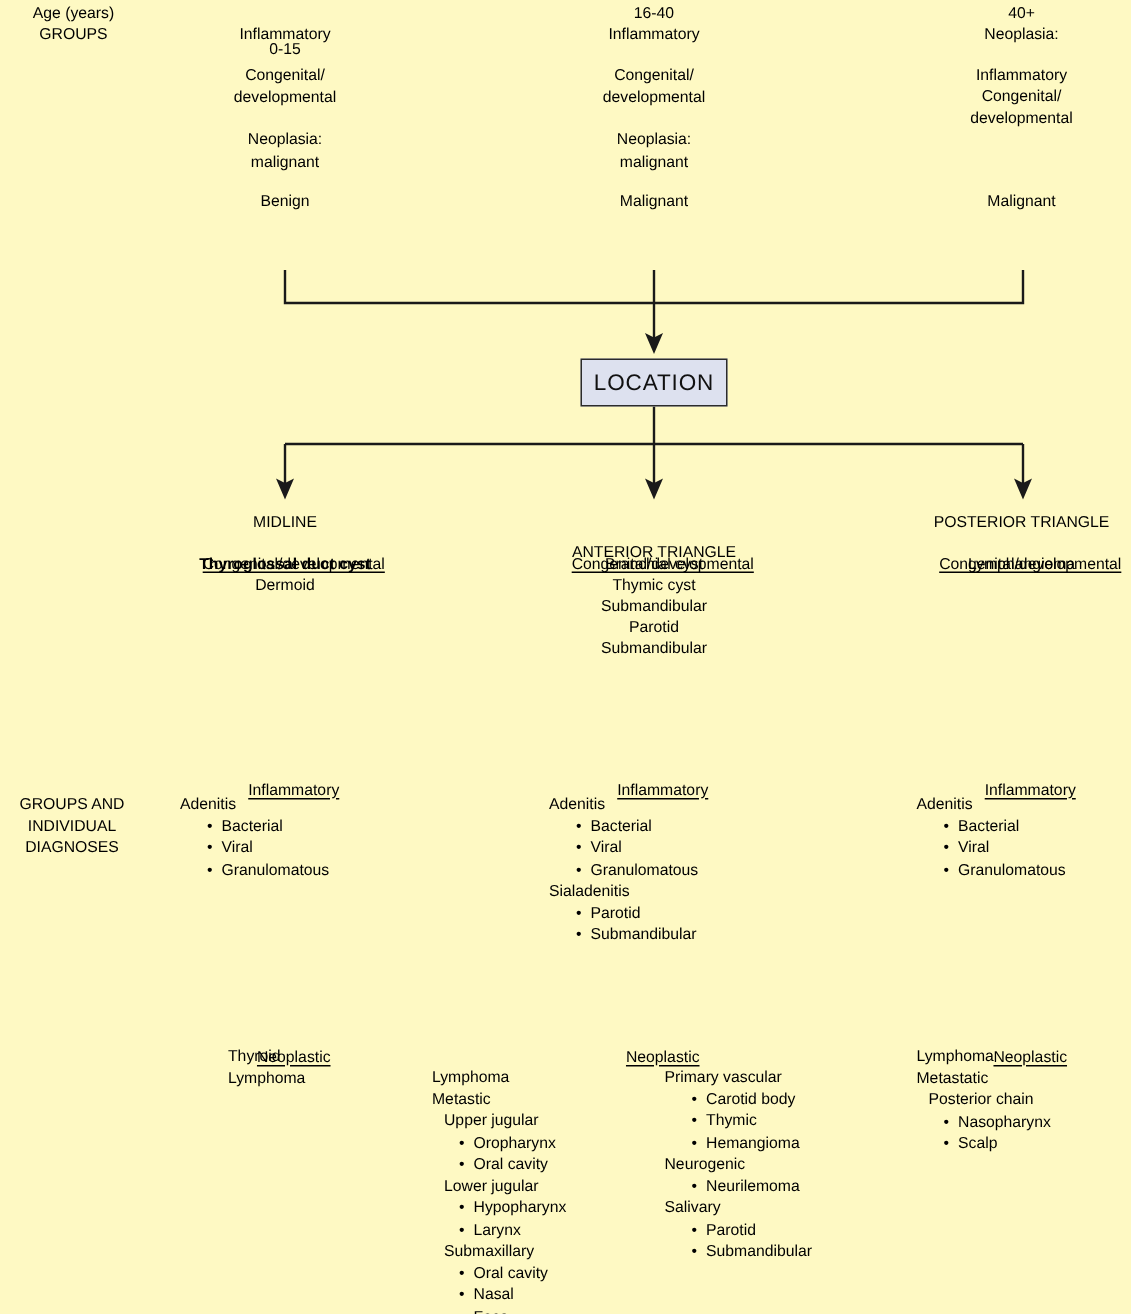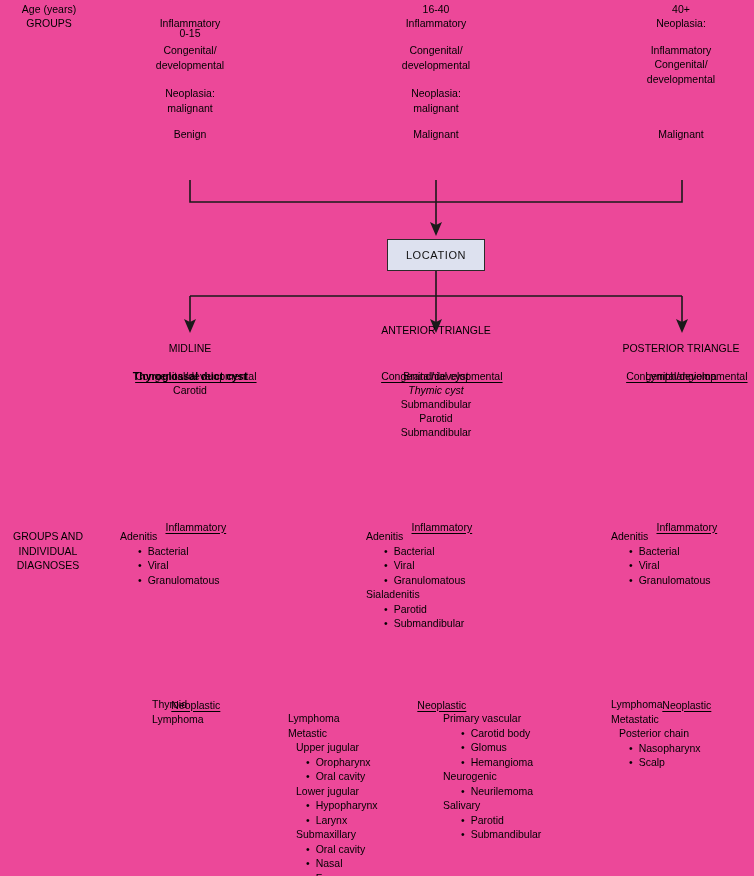--- a/index.html
+++ b/index.html
@@ -10,21 +10,21 @@
   }
   body {
     font-family: "Liberation Sans", sans-serif;
     color: #000000;
   }
   #page {
     position: relative;
     width: 754px;
     height: 876px;
     overflow: hidden;
-    background: #ec4899;
+    background: #fef9c3;
   }
   .abs { position: absolute; }
   .txt {
     font-size: 10.5px;
     line-height: 14.5px;
     white-space: pre;
   }
   .ctr { text-align: center; }
   .row-label {
     font-size: 10.5px;
@@ -61,21 +61,21 @@
     width: 98px;
     height: 32px;
     background: #dde1ef;
     border: 1.3px solid #2b2b2b;
     box-sizing: border-box;
     display: flex;
     align-items: center;
     justify-content: center;
   }
   #location-box .label {
-    font-size: 11px;
+    font-size: 15px;
     letter-spacing: 0.6px;
     color: #111;
     white-space: pre;
   }
   
   #connectors {
     left: 0;
     top: 0;
     width: 754px;
     height: 876px;
@@ -144,28 +144,28 @@
 
   <div id="location-box" class="abs">
     <span class="label">LOCATION</span>
   </div>
 
   <div class="abs loc-title" style="left:110px; top:341px; width:160px;">MIDLINE</div>
   <div class="abs loc-title" style="left:95px; top:355px; width:190px;">
     <span class="underline-head">Congenital/developmental</span>
   </div>
   <div class="abs txt ctr" style="left:95px; top:369px; width:190px;font-weight:bold;">Thyroglossal duct cyst</div>
-  <div class="abs txt ctr" style="left:95px; top:383px; width:190px;">Carotid</div>
-
-  <div class="abs loc-title" style="left:356px; top:323px; width:160px;">ANTERIOR TRIANGLE</div>
+  <div class="abs txt ctr" style="left:95px; top:383px; width:190px;">Dermoid</div>
+
+  <div class="abs loc-title" style="left:356px; top:361px; width:160px;">ANTERIOR TRIANGLE</div>
   <div class="abs loc-title" style="left:341px; top:355px; width:190px;">
     <span class="underline-head">Congenital/developmental</span>
   </div>
   <div class="abs txt ctr" style="left:341px; top:369px; width:190px;">Branchial cyst</div>
-  <div class="abs txt ctr" style="left:341px; top:383px; width:190px;font-style:italic;">Thymic cyst</div>
+  <div class="abs txt ctr" style="left:341px; top:383px; width:190px;">Thymic cyst</div>
   <div class="abs txt ctr" style="left:341px; top:397px; width:190px;">Submandibular</div>
   <div class="abs txt ctr" style="left:341px; top:411px; width:190px;">Parotid</div>
   <div class="abs txt ctr" style="left:341px; top:425px; width:190px;">Submandibular</div>
 
   <div class="abs loc-title" style="left:601px; top:341px; width:160px;">POSTERIOR TRIANGLE</div>
   <div class="abs loc-title" style="left:586px; top:355px; width:190px;">
     <span class="underline-head">Congenital/developmental</span>
   </div>
   <div class="abs txt ctr" style="left:586px; top:369px; width:190px;">Lymphangioma</div>
 
@@ -225,21 +225,21 @@
       <div class="dx-bullet">Hypopharynx</div>
       <div class="dx-bullet">Larynx</div>
       <div class="dx-sub">Submaxillary</div>
       <div class="dx-bullet">Oral cavity</div>
       <div class="dx-bullet">Nasal</div>
       <div class="dx-bullet">Face</div>
     </div>
   <div class="abs dx-block" id="anterior-neoplastic-right-list" style="left:443px; top:711px; width:170px;">
       <div class="dx-plain">Primary vascular</div>
       <div class="dx-bullet">Carotid body</div>
-      <div class="dx-bullet">Glomus</div>
+      <div class="dx-bullet">Thymic</div>
       <div class="dx-bullet">Hemangioma</div>
       <div class="dx-plain">Neurogenic</div>
       <div class="dx-bullet">Neurilemoma</div>
       <div class="dx-plain">Salivary</div>
       <div class="dx-bullet">Parotid</div>
       <div class="dx-bullet">Submandibular</div>
     </div>
   <div class="abs dx-block" id="posterior-neoplastic-list" style="left:611px; top:697px; width:160px;">
       <div class="dx-plain">Lymphoma</div>
       <div class="dx-plain">Metastatic</div>

